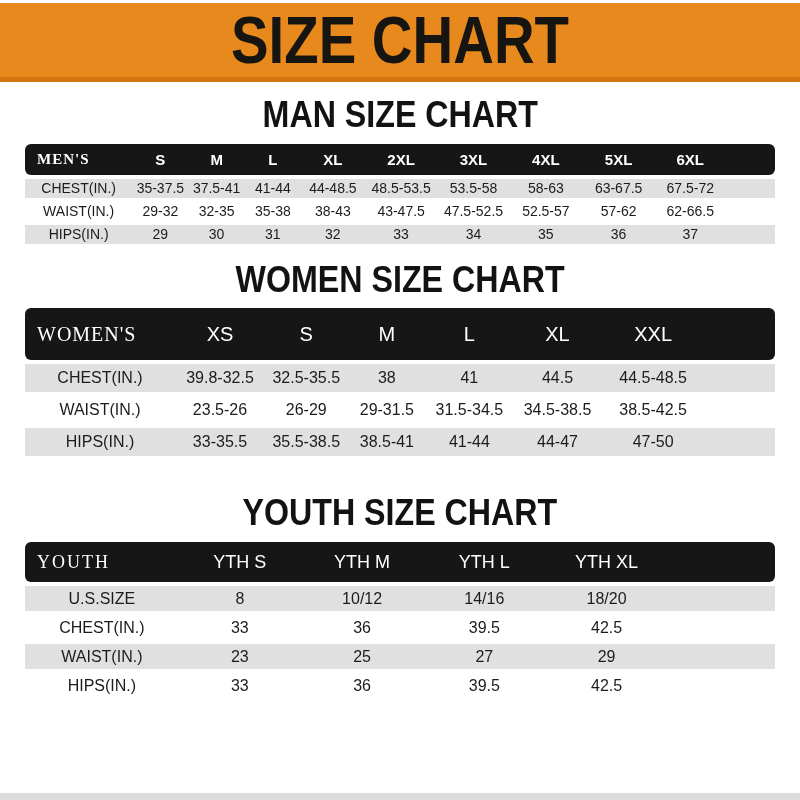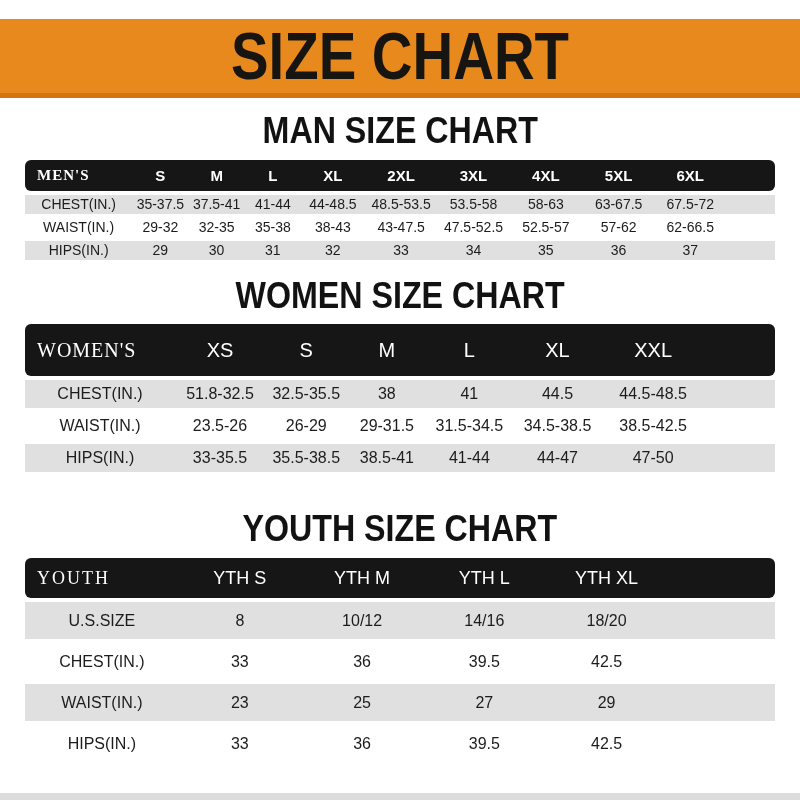--- a/index.html
+++ b/index.html
@@ -3,21 +3,21 @@
 <meta charset="utf-8">
 <style>
   html, body { margin: 0; padding: 0; }
   body {
     width: 800px; height: 800px;
     background: #ffffff;
     font-family: "Liberation Sans", sans-serif;
     overflow: hidden;
     position: relative;
   }
-  .page { width: 800px; height: 800px; position: relative; padding-top: 19px; box-sizing: border-box; }
+  .page { width: 800px; height: 800px; position: relative; padding-top: 3px; box-sizing: border-box; }
 
   
   .banner {
     height: 74px;
     background: #E8891E;
     border-bottom: 5px solid #D2750E;
     display: flex; align-items: center; justify-content: center;
   }
   .banner-title {
     display: inline-block;
@@ -70,21 +70,21 @@
   .men-table td  { height: 19px; font-size: 14px; }
 
   
   .women-table tr.header-bar th { height: 52px; font-size: 20px; }
   .women-table .corner-label    { font-size: 22px; }
   .women-table td { height: 28px; font-size: 16px; }
 
   
   .youth-table tr.header-bar th { height: 40px; font-size: 18px; }
   .youth-table .corner-label    { font-size: 23px; letter-spacing: 2px; }
-  .youth-table td { height: 37px; font-size: 16px; }
+  .youth-table td { height: 25px; font-size: 16px; }
 
   
   .footer-note {
     margin: 26px 0 0 30px;
     color: #9D2B25;
     font-size: 21px;
     line-height: 30px;
     white-space: nowrap;
   }
   .footer-note .line {
@@ -206,21 +206,21 @@
         <th>M</th>
         <th>L</th>
         <th>XL</th>
         <th>XXL</th>
         <th></th>
       </tr>
     </thead>
     <tbody>
       <tr class="stripe-gray">
         <td>CHEST(IN.)</td>
-        <td>51.8-32.5</td>
+        <td>39.8-32.5</td>
         <td>32.5-35.5</td>
         <td>38</td>
         <td>41</td>
         <td>44.5</td>
         <td>44.5-48.5</td>
         <td></td>
       </tr>
       <tr class="stripe-white">
         <td>WAIST(IN.)</td>
         <td>23.5-26</td>

